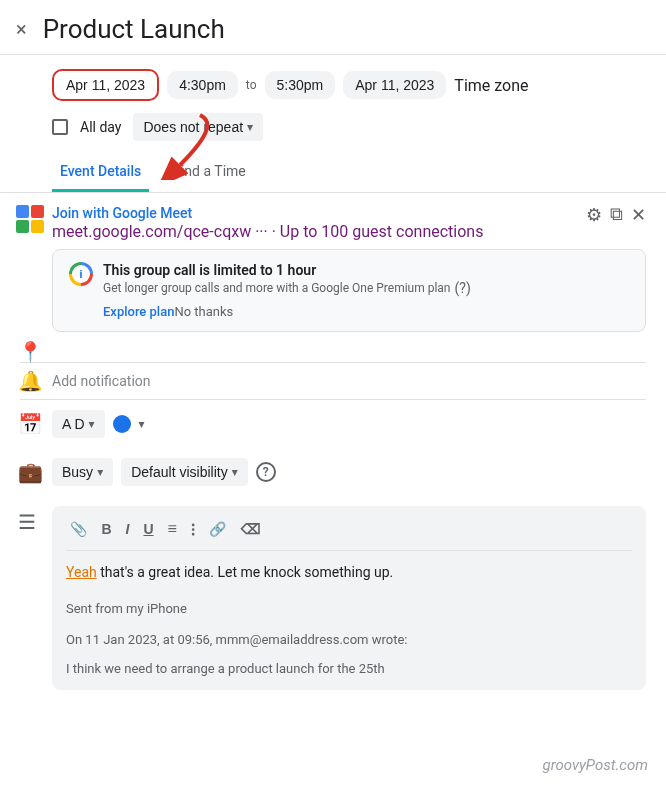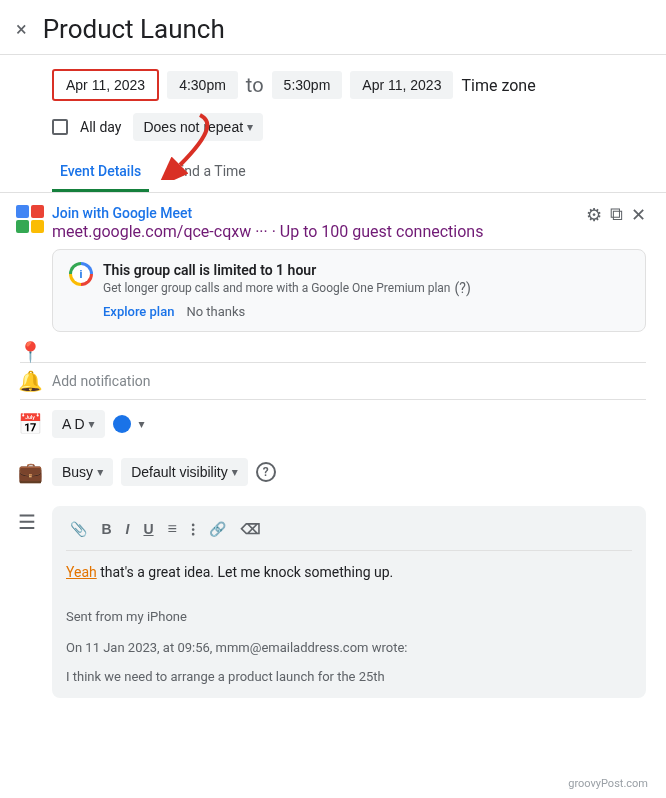--- a/index.html
+++ b/index.html
@@ -45,36 +45,36 @@
     .date-time-row {
       display: flex;
       align-items: center;
       padding: 14px 20px 8px 52px;
       gap: 8px;
       flex-wrap: wrap;
     }
 
     .date-pill {
       background: #f1f3f4;
-      border-radius: 3px;
+      border-radius: 10px;
       padding: 6px 12px;
       font-size: 14px;
       color: #202124;
       cursor: pointer;
       border: none;
       outline: none;
     }
 
     .date-pill.highlighted {
       border: 2px solid #d93025;
       background: #fff;
     }
 
     .to-label {
-      font-size: 20px;
+      font-size: 12px;
       color: #5f6368;
     }
 
     .timezone-label {
       font-size: 16px;
       color: #202124;
       cursor: pointer;
     }
 
     .allday-row {
@@ -122,21 +122,21 @@
       padding: 10px 8px;
       font-size: 14px;
       cursor: pointer;
       color: #5f6368;
       border-bottom: 3px solid transparent;
       margin-right: 16px;
     }
 
     .tab.active {
       color: #1a73e8;
-      border-bottom: 3px solid #15803d;
+      border-bottom: 3px solid #14b8a6;
       font-weight: 500;
     }
 
     .meet-section {
       padding: 10px 20px 0px 52px;
       display: flex;
       align-items: flex-start;
       gap: 8px;
     }
 
@@ -231,21 +231,21 @@
       color: #5f6368;
       margin-top: 2px;
       display: flex;
       align-items: center;
       gap: 4px;
     }
 
     .banner-links {
       display: flex;
       align-items: flex-start;
-      gap: 12px;
+      gap: 0;
       margin-top: 8px;
       margin-left: 34px;
     }
 
     .banner-link {
       font-size: 13px;
       color: #1a73e8;
       cursor: pointer;
       font-weight: 500;
     }
@@ -424,30 +424,31 @@
 
     .desc-text .underline {
       text-decoration: underline;
       color: #e37400;
       text-align: right;
     }
 
     .desc-text-secondary {
       font-size: 13px;
       color: #5f6368;
-      margin-top: 24px;
+      margin-top: 16px;
       line-height: 1.6;
     }
 
     .watermark {
       position: absolute;
-      bottom: 8px;
+      bottom: 24px;
       right: 18px;
-      font-size: 11px;
+      font-size: 15px;
       color: #9aa0a6;
+      font-style: italic;
     }
 
     
     .red-arrow {
       position: absolute;
       top: 110px;
       left: 130px;
       width: 90px;
       height: 70px;
       pointer-events: none;

